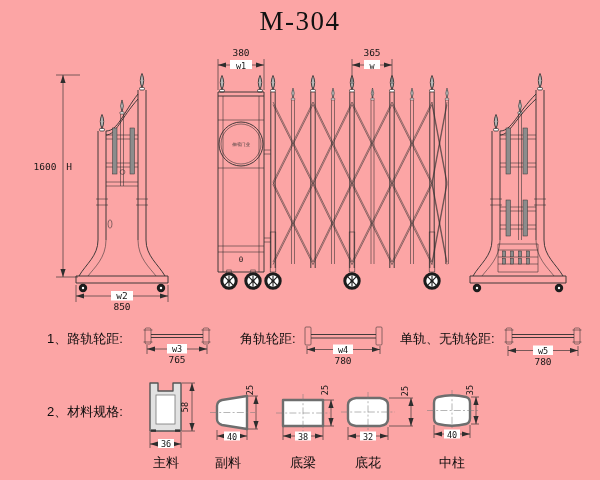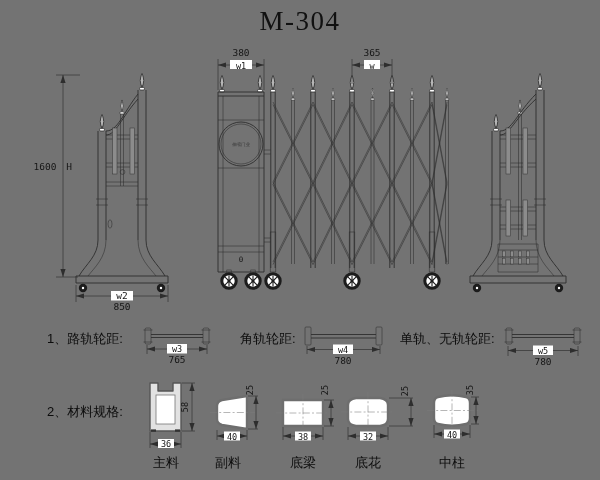--- a/index.html
+++ b/index.html
@@ -1,16 +1,16 @@
 <!DOCTYPE html>
 <html><head>
 <meta charset="utf-8">
 <style>
   html,body{margin:0;padding:0;background:#fff;}
-  .page{width:600px;height:480px;background:#737373;position:relative;overflow:hidden;
+  .page{width:600px;height:480px;background:#fca5a5;position:relative;overflow:hidden;
         font-family:"Liberation Sans",sans-serif;}
   svg{display:block;}
   .ln{stroke:#2e2e2e;stroke-width:.9;fill:none;stroke-linecap:butt;}
   .lt{stroke:#2e2e2e;stroke-width:.55;fill:none;}
   .dim{stroke:#2e2e2e;stroke-width:.65;fill:none;}
   .cl{stroke:#7a7a7a;stroke-width:.55;fill:none;stroke-dasharray:7 2.2 2 2.2;}
   .prof{stroke:#6e6e6e;stroke-width:2.4;fill:#fff;stroke-linejoin:round;}
   .bar{fill:#8c8c8c;stroke:#333;stroke-width:.5;}
   .wpatch{fill:#fff;}
   text{text-anchor:middle;}

